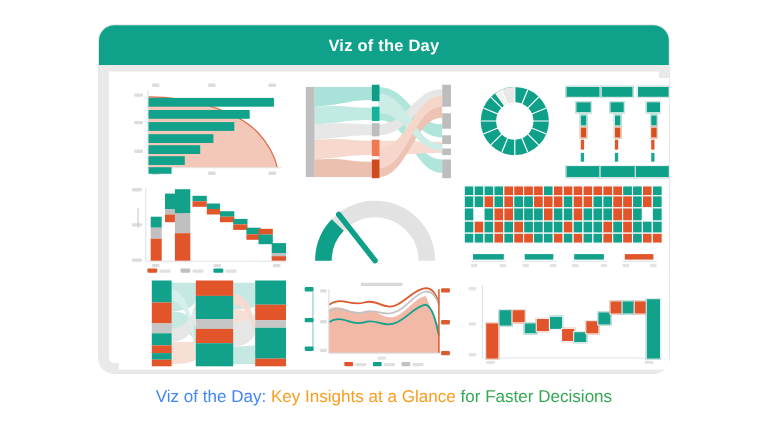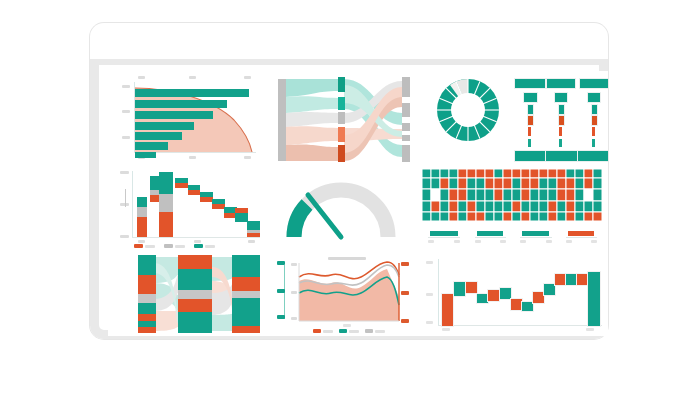--- a/index.html
+++ b/index.html
@@ -65,20 +65,23 @@
   .cap-b{color:#fb9c1c;}
   .cap-c{color:#34a853;}
 </style>
 </head>
 <body>
 
 <div id="stage">
 
   <div class="card">
 
+    <div class="card-header">
+      <div class="card-title">Viz of the Day</div>
+    </div>
 
     <div class="card-body">
       <div class="panel-area">
 
         <div class="panel" style="left:8px;top:2px;width:152px;height:88px;">
           <div class="tick" style="left:22px;top:3px;width:7px;"></div>
           <div class="tick" style="left:73px;top:3px;width:7px;"></div>
           <div class="tick" style="left:128px;top:3px;width:7px;"></div>
           <div class="axis-v" style="left:18px;top:9px;height:70px;"></div>
           <div class="axis-h" style="left:18px;top:79px;width:122px;"></div>
@@ -459,14 +462,19 @@
           <div class="wf" style="left:130px;top:20px;width:11px;height:11px;background:#e2542a;border:1px solid #f1f1f1;"></div>
           <div class="wf" style="left:141px;top:20px;width:11px;height:11px;background:#12a18b;border:1px solid #f1f1f1;"></div>
           <div class="wf" style="left:152px;top:20px;width:11px;height:11px;background:#e2542a;border:1px solid #f1f1f1;"></div>
           <div class="wf" style="left:163px;top:18px;width:12px;height:54px;background:#12a18b;border:1px solid #f1f1f1;"></div>
         </div>
 
       </div>
     </div>
   </div>
 
+  <div class="caption">
+    <span class="cap-a">Viz of the Day:</span>
+    <span class="cap-b">Key Insights at a Glance</span>
+    <span class="cap-c">for Faster Decisions</span>
+  </div>
 
 </div>
 
 </body></html>

